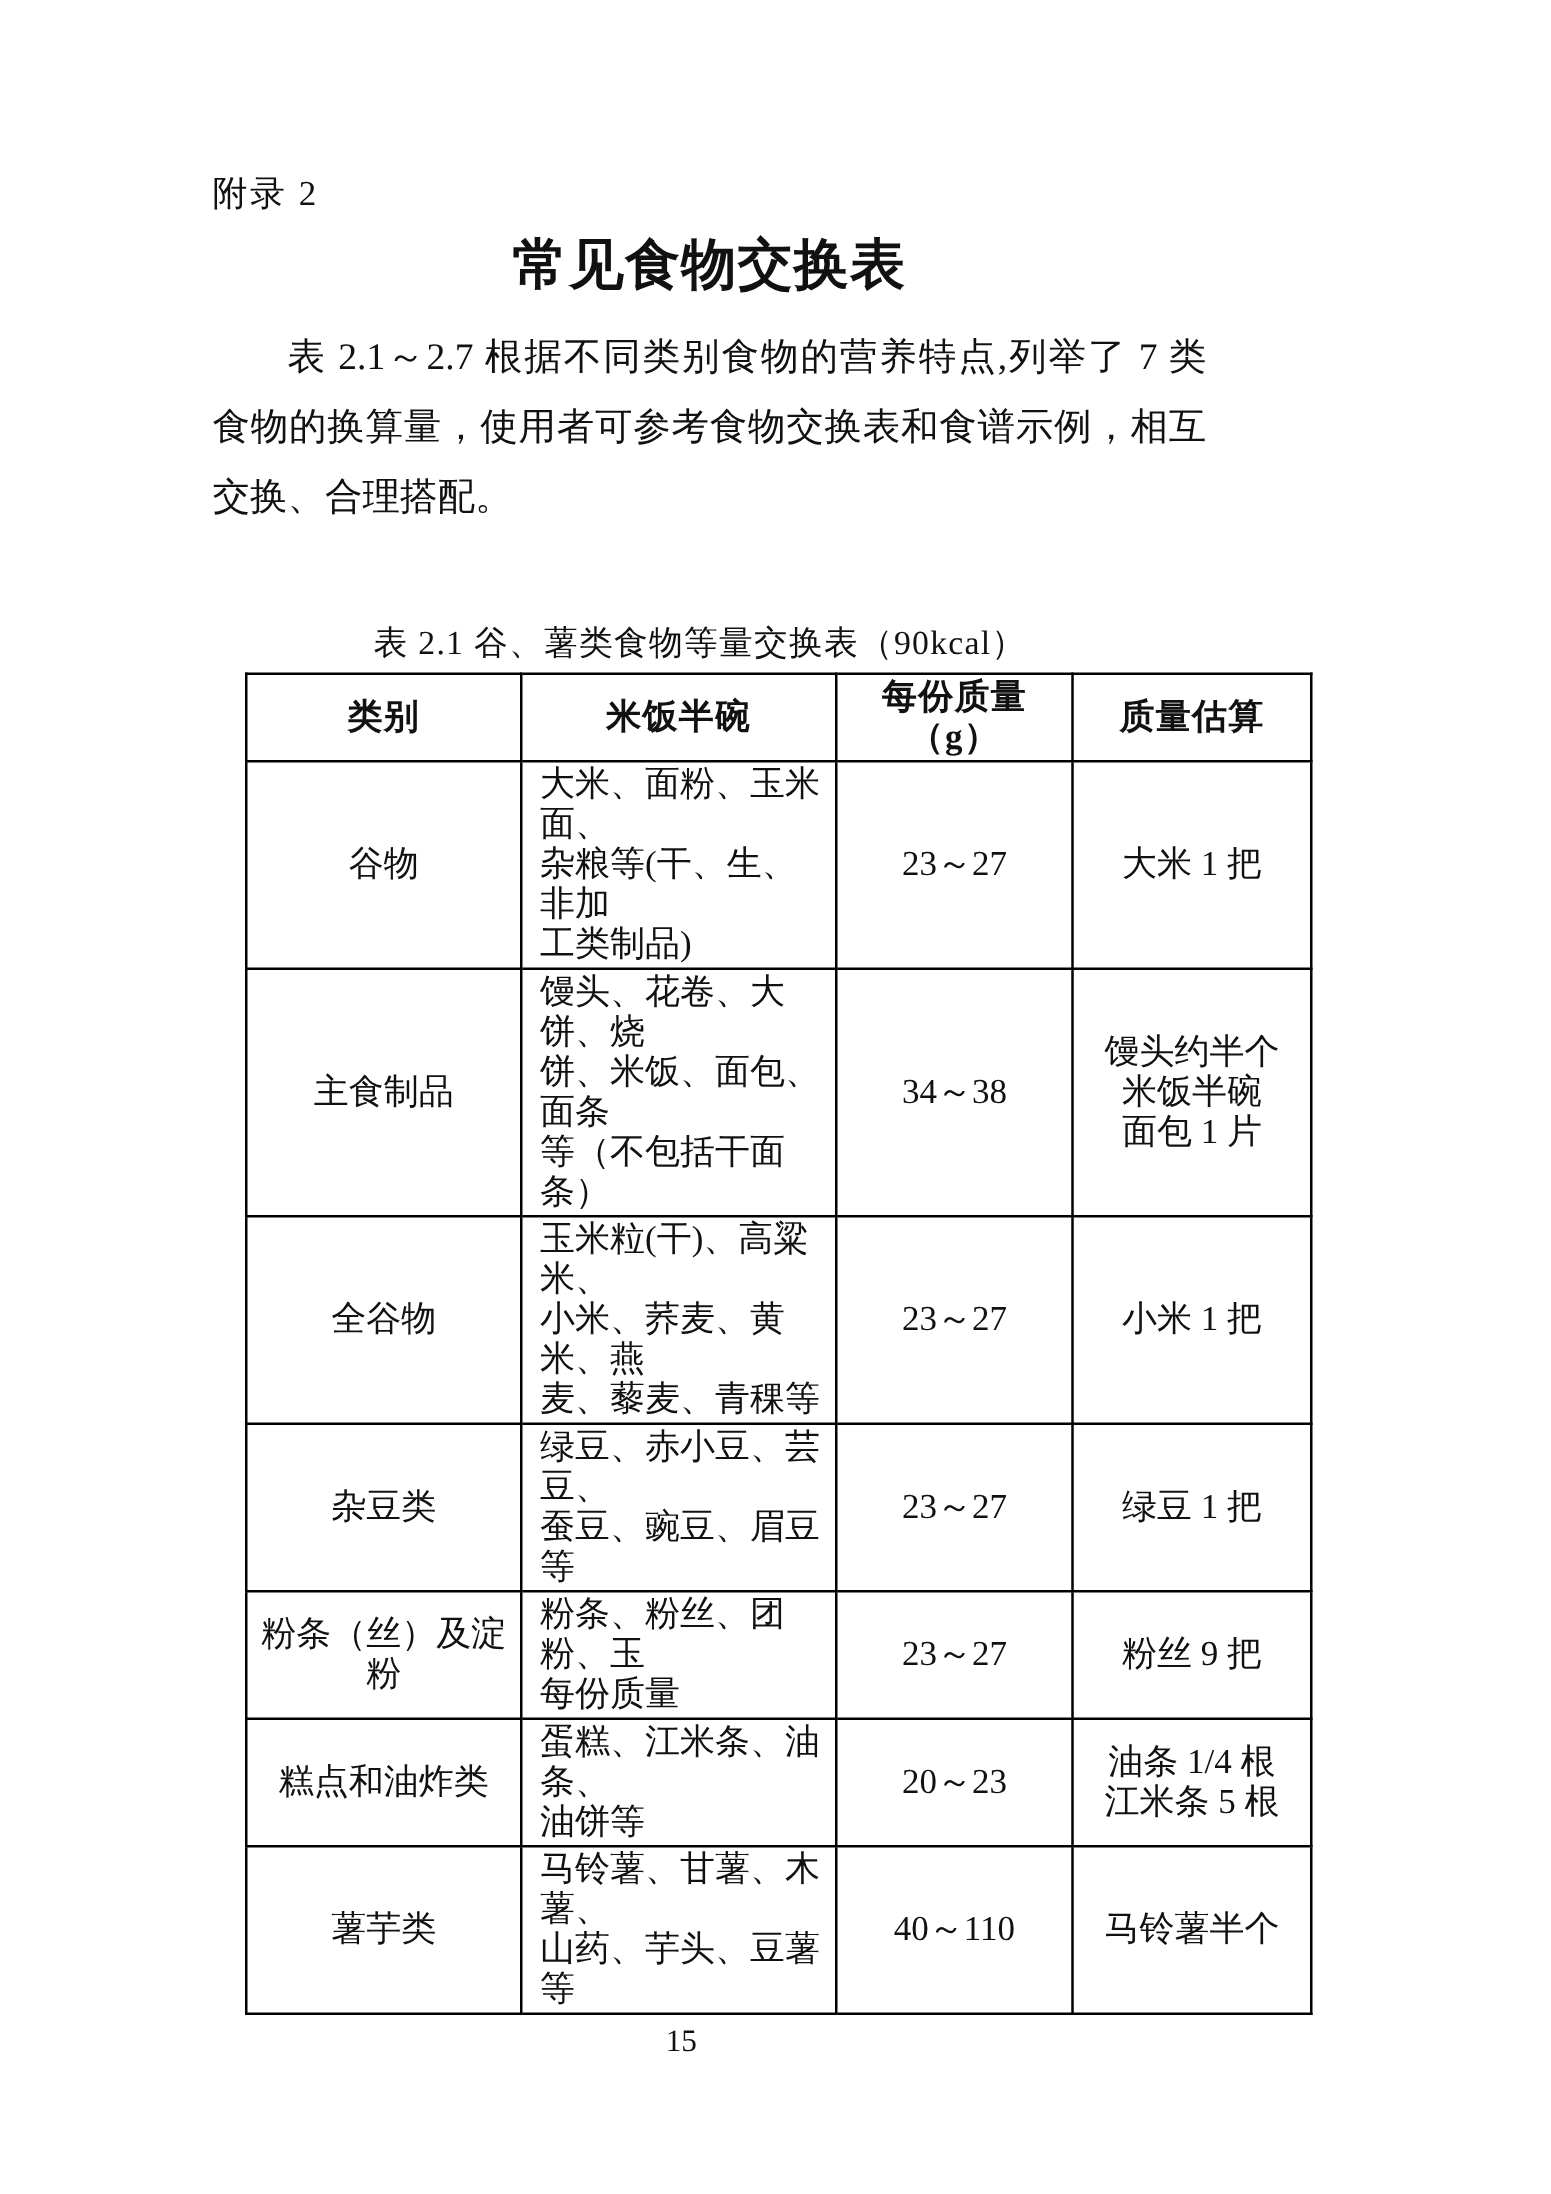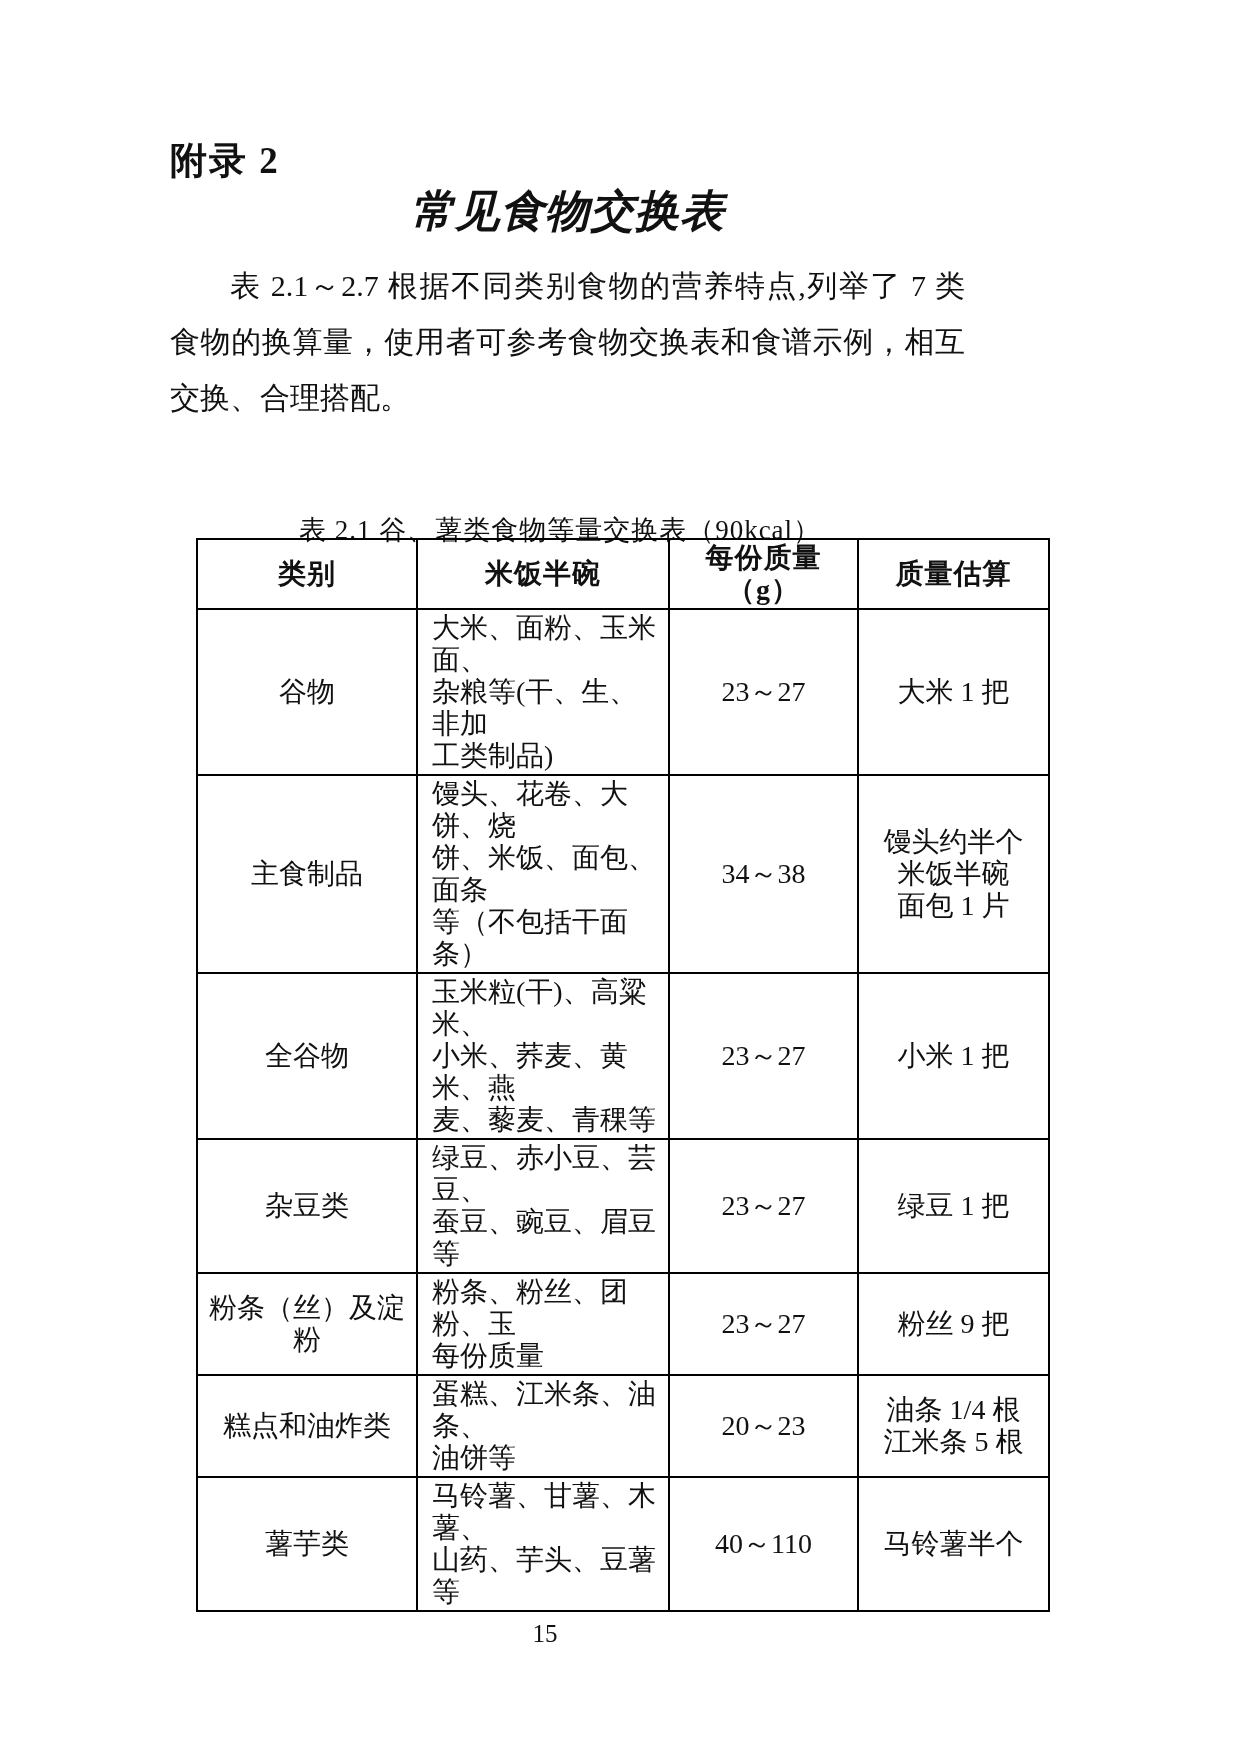--- a/index.html
+++ b/index.html
@@ -13,35 +13,34 @@
     height: 1755px;
     background: #ffffff;
     color: #111111;
     font-family: "Liberation Serif", "DejaVu Serif", serif;
     overflow: hidden;
   }
   .appendix-label {
     position: absolute;
     left: 170px;
     top: 136px;
-    font-size: 37px;
-    font-weight: bold;
+    font-size: 28px;
+    font-weight: normal;
     letter-spacing: 2px;
   }
   .doc-title {
     position: absolute;
     left: 170px;
     top: 182px;
     width: 795px;
     text-align: center;
     font-size: 44px;
     font-weight: bold;
     margin: 0;
     letter-spacing: 1px;
-    font-style: italic;
   }
   .intro {
     position: absolute;
     left: 170px;
     top: 258px;
     width: 795px;
   }
   .intro-line {
     font-size: 30px;
     line-height: 56px;
@@ -50,21 +49,21 @@
   }
   .intro-line.first {
     text-indent: 2em;
   }
   .intro-line.last {
     text-align-last: left;
   }
   .table-caption {
     position: absolute;
     left: 170px;
-    top: 512px;
+    top: 496px;
     width: 780px;
     text-align: center;
     font-size: 27px;
     letter-spacing: 1px;
   }
   .exchange-table {
     position: absolute;
     left: 196px;
     top: 538px;
     border-collapse: collapse;

